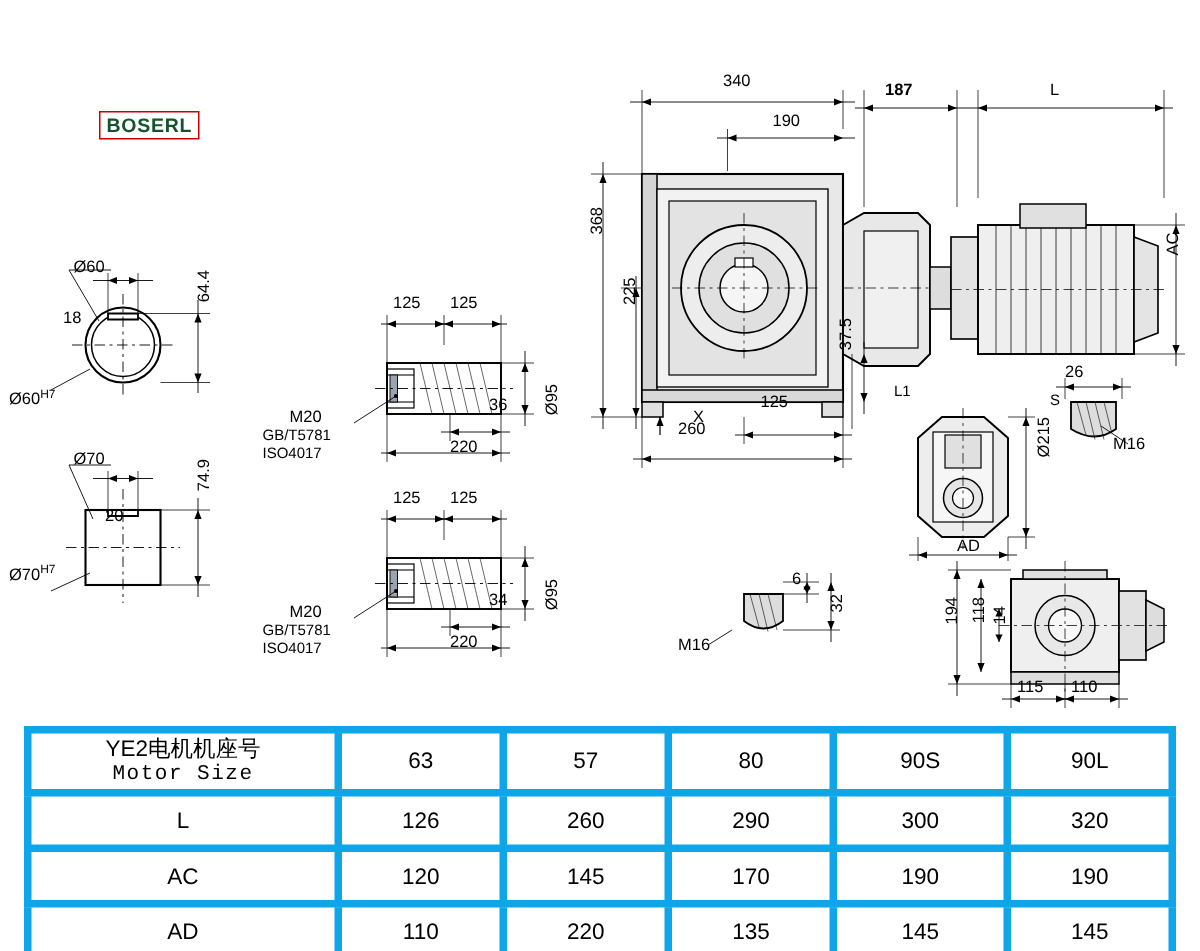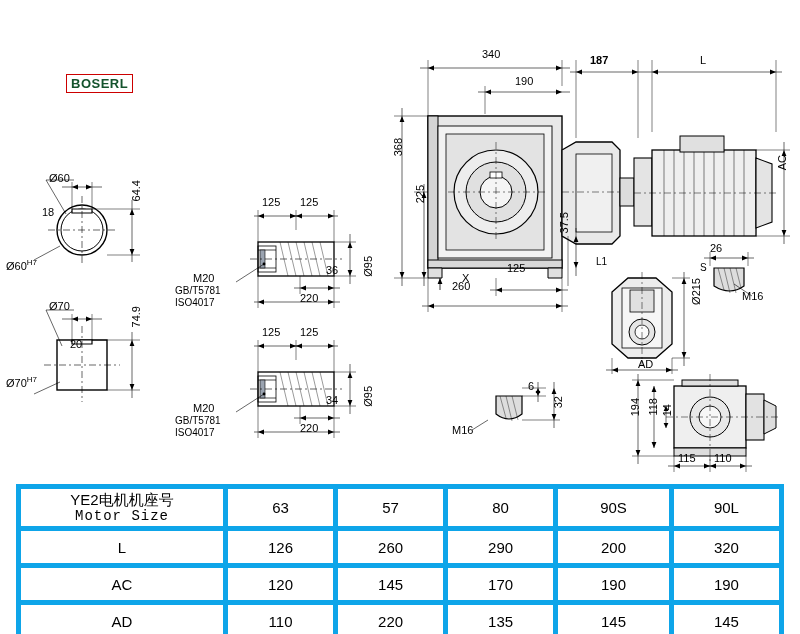--- a/index.html
+++ b/index.html
@@ -475,21 +475,21 @@
         <td>57</td>
         <td>80</td>
         <td>90S</td>
         <td>90L</td>
       </tr>
       <tr>
         <td class="rowlabel">L</td>
         <td>126</td>
         <td>260</td>
         <td>290</td>
-        <td>200</td>
+        <td>300</td>
         <td>320</td>
       </tr>
       <tr>
         <td class="rowlabel">AC</td>
         <td>120</td>
         <td>145</td>
         <td>170</td>
         <td>190</td>
         <td>190</td>
       </tr>

